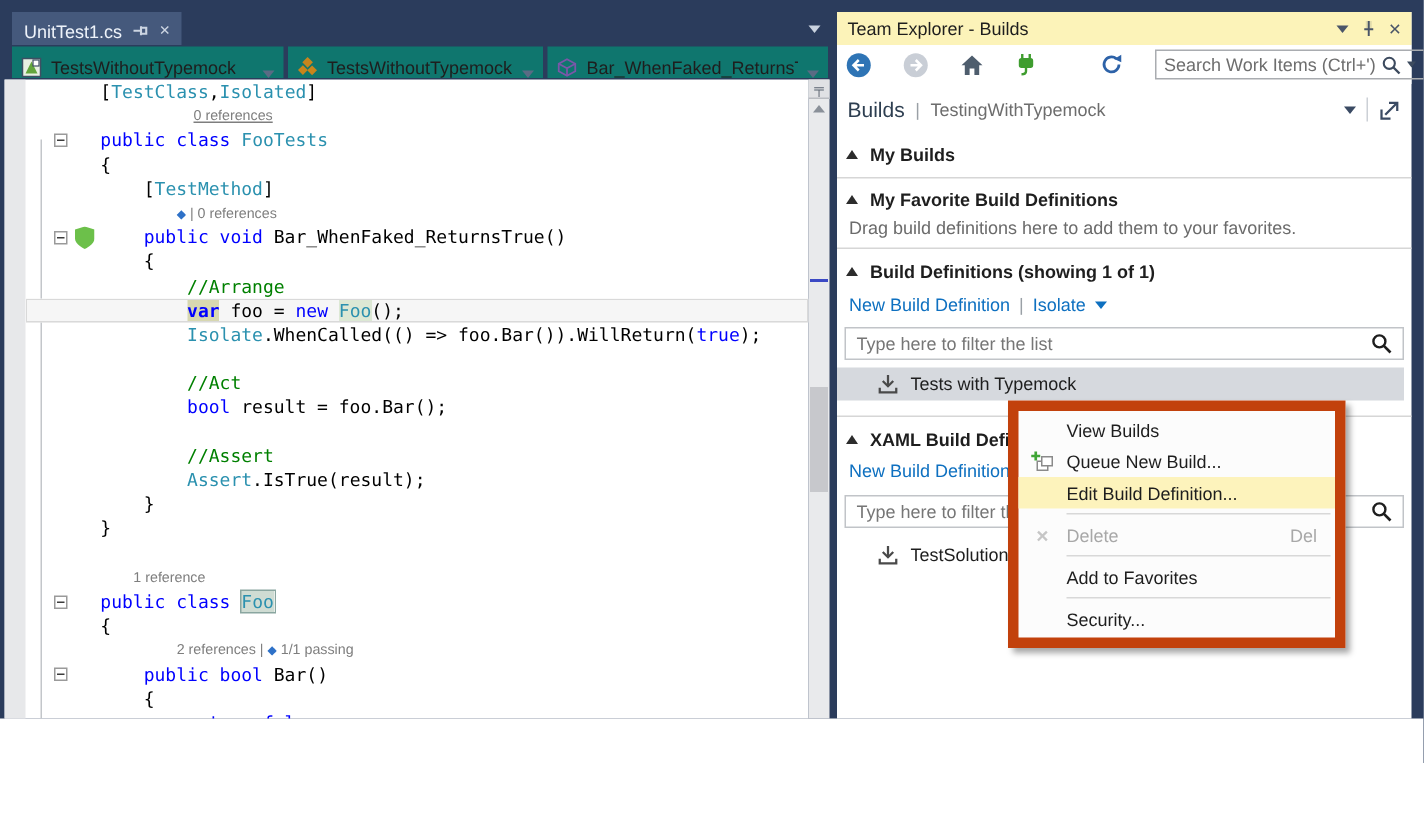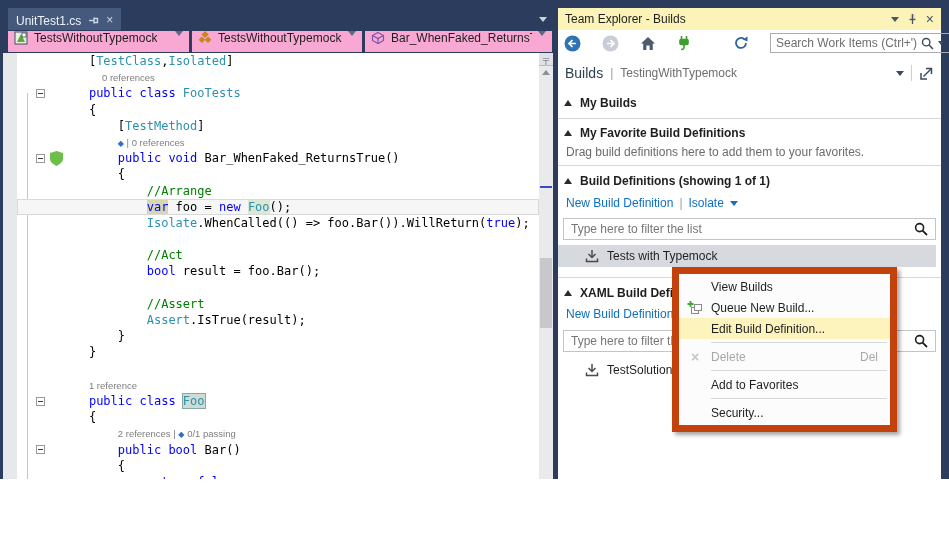--- a/index.html
+++ b/index.html
@@ -7,38 +7,38 @@
   body { font-family:"Liberation Sans","DejaVu Sans",sans-serif; font-size:12px; color:#1e1e1e; }
   #root { position:relative; width:949px; height:479px; background:#2b3c5c; overflow:hidden; }
   .abs { position:absolute; }
 
   
   #editor { left:3px; top:8px; width:550px; height:545px; }
   #tabstrip { left:0; top:0; width:550px; height:22px; }
   #doc-tab { left:5px; top:0; height:22px; padding:3px 8px 0 8px; background:#45597c; color:#eef3fa; display:flex; gap:7px; align-items:center; }
   #tabstrip-menu-arrow { right:6px; top:9px; }
   #navbar { left:0; top:22px; width:550px; height:23px; display:flex; gap:3px; }
-  .nav-seg { background:#f9a8d4; height:21px; margin-top:1px; display:flex; align-items:flex-start; padding:0 6px; position:relative; }
+  .nav-seg { background:#0f766e; height:21px; margin-top:1px; display:flex; align-items:flex-end; padding:0 6px; position:relative; }
   .nav-seg .lbl { margin:0 6px; white-space:nowrap; overflow:hidden; }
   .nav-seg .spacer { flex:1; }
   .tri-down { width:0; height:0; border-left:4px solid transparent; border-right:4px solid transparent; border-top:5px solid #5a6b84; }
   .tri-up-exp { width:0; height:0; border-left:4px solid transparent; border-right:4px solid transparent; border-bottom:6px solid #2c2c2c; }
 
   #code-area { left:0; top:45px; width:536px; height:480px; background:#fff; overflow:hidden; }
   #glyph-margin { left:0; top:0; width:14px; height:480px; background:#e7e8ea; }
   #code-lines { position:absolute; left:14px; top:0; width:522px; height:480px; }
   #outline-line { left:24px; top:40px; width:1px; height:452px; background:#c3c6ca; }
-  .cline { position:relative; height:16.2px; line-height:16.2px; white-space:pre; font-family:"DejaVu Sans Mono","Liberation Mono",monospace; font-size:12px; padding-left:43px; color:#000; }
+  .cline { position:relative; height:16.2px; line-height:16.2px; white-space:pre; font-family:"DejaVu Sans Mono","Liberation Mono",monospace; font-size:12px; padding-left:21px; color:#000; }
   .cline.current { background:#f6f6f6; box-shadow:inset 0 0 0 1px #d9d9d9; }
   .cline.codelens { font-family:"Liberation Sans","DejaVu Sans",sans-serif; font-size:9.5px; color:#7e7e7e; line-height:17.5px; }
   .tok-kw { color:#0000ff; }
   .tok-ty { color:#2b91af; }
   .tok-co { color:#008000; }
   .tok-pl { color:#000; }
-  .f-hl  { background:#d7d7b0; }
+  .f-hl  { background:#d7d7b0;font-weight:bold; }
   .f-hlg { background:#dce8d4; }
   .f-box { background:#cfdcd3; box-shadow:0 0 0 1px #8aa6a0; }
   .fold { position:absolute; left:19px; width:9px; height:9px; border:1px solid #9a9a9a; background:#fff; }
   .fold:after { content:""; position:absolute; left:1px; right:1px; top:3px; border-top:1px solid #3c3c3c; }
   .lens-dot { color:#2e71c8; font-size:8px; }
 
   
   #vscroll { left:536px; top:45px; width:14px; height:480px; background:#e9eaec; }
   #vs-split { left:0; top:0; width:14px; height:13px; background:#e0e1e4; border-bottom:1px solid #b9bcc1; color:#5d6673; font-size:9px; text-align:center; line-height:12px; }
   #vs-thumb { left:1px; top:205px; width:12px; height:70px; background:#c7c8cc; }
@@ -153,21 +153,21 @@
         <span class="spacer"></span>
         <span class="tri-down"></span>
       </div>
     </div>
 
     <div id="code-area" class="abs">
       <div id="glyph-margin" class="abs"></div>
       <div id="outline-line" class="abs"></div>
       <div id="code-lines">
           <div class="cline"><span>    </span><span class="tok-pl">[</span><span class="tok-ty">TestClass</span><span class="tok-pl">,</span><span class="tok-ty">Isolated</span><span class="tok-pl">]</span></div>
-          <div class="cline codelens" style="padding-left: 85px;"><span>0 references</span></div>
+          <div class="cline codelens" style="padding-left: 112px; text-decoration: underline;"><span>0 references</span></div>
           <div class="cline"><span>    </span><span class="tok-kw">public</span><span class="tok-pl"> </span><span class="tok-kw">class</span><span class="tok-pl"> </span><span class="tok-ty">FooTests</span></div>
           <div class="fold abs" style="top: 35.9px;"></div>
           <div class="cline"><span>    </span><span class="tok-pl">{</span></div>
           <div class="cline"><span>        </span><span class="tok-pl">[</span><span class="tok-ty">TestMethod</span><span class="tok-pl">]</span></div>
           <div class="cline codelens" style="padding-left: 100.8px;"><span class="lens-dot">◆</span><span> | 0 references</span></div>
           <div class="cline"><span>        </span><span class="tok-kw">public</span><span class="tok-pl"> </span><span class="tok-kw">void</span><span class="tok-pl"> Bar_WhenFaked_ReturnsTrue()</span></div>
           <div class="fold abs" style="top: 100.7px;"></div>
           <div class="abs" style="left: 33px; top: 98.2px;">
             <svg width="13" height="15" viewBox="0 0 13 15">
               <path d="M6.5 0 L13 2 V8 C13 12 6.5 15 6.5 15 C6.5 15 0 12 0 8 V2 Z" fill="#6cc04a"></path>
@@ -183,21 +183,21 @@
           <div class="cline"></div>
           <div class="cline"><span>            </span><span class="tok-co">//Assert</span></div>
           <div class="cline"><span>            </span><span class="tok-ty">Assert</span><span class="tok-pl">.IsTrue(result);</span></div>
           <div class="cline"><span>        </span><span class="tok-pl">}</span></div>
           <div class="cline"><span>    </span><span class="tok-pl">}</span></div>
           <div class="cline"></div>
           <div class="cline codelens" style="padding-left: 71.9px;"><span>1 reference</span></div>
           <div class="cline"><span>    </span><span class="tok-kw">public</span><span class="tok-pl"> </span><span class="tok-kw">class</span><span class="tok-pl"> </span><span class="tok-ty f-box">Foo</span></div>
           <div class="fold abs" style="top: 343.7px;"></div>
           <div class="cline"><span>    </span><span class="tok-pl">{</span></div>
-          <div class="cline codelens" style="padding-left: 100.8px;"><span>2 references | </span><span class="lens-dot">◆</span><span> 0/1 passing</span></div>
+          <div class="cline codelens" style="padding-left: 100.8px;"><span>2 references | </span><span class="lens-dot">◆</span><span> 1/1 passing</span></div>
           <div class="cline"><span>        </span><span class="tok-kw">public</span><span class="tok-pl"> </span><span class="tok-kw">bool</span><span class="tok-pl"> Bar()</span></div>
           <div class="fold abs" style="top: 392.3px;"></div>
           <div class="cline"><span>        </span><span class="tok-pl">{</span></div>
           <div class="cline"><span>            </span><span class="tok-kw">return</span><span class="tok-pl"> </span><span class="tok-kw">false</span><span class="tok-pl">;</span></div>
           <div class="cline"><span>        </span><span class="tok-pl">}</span></div>
           <div class="cline"><span>    </span><span class="tok-pl">}</span></div>
           <div class="cline"><span></span><span class="tok-pl">}</span></div>
         </div>
     </div>
 

